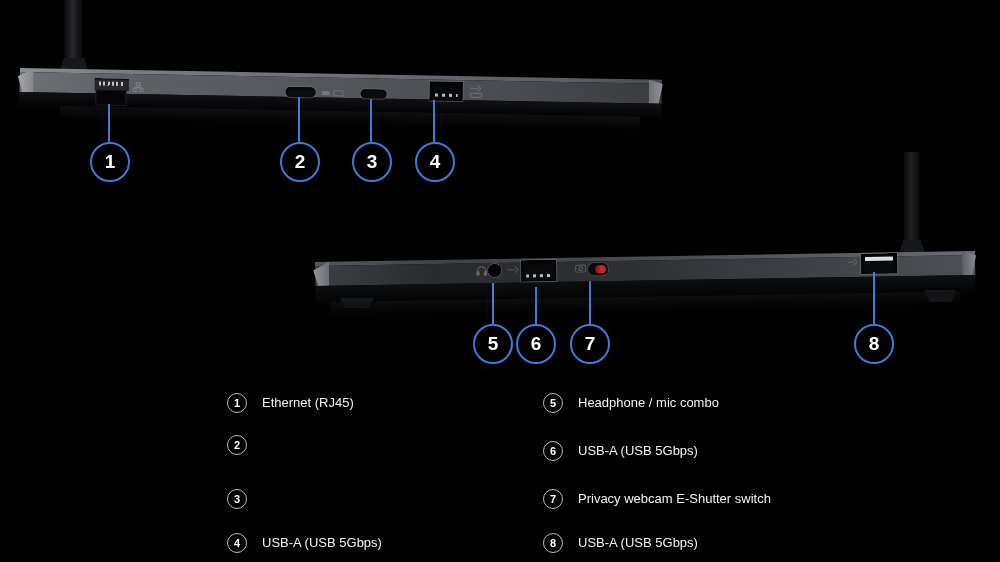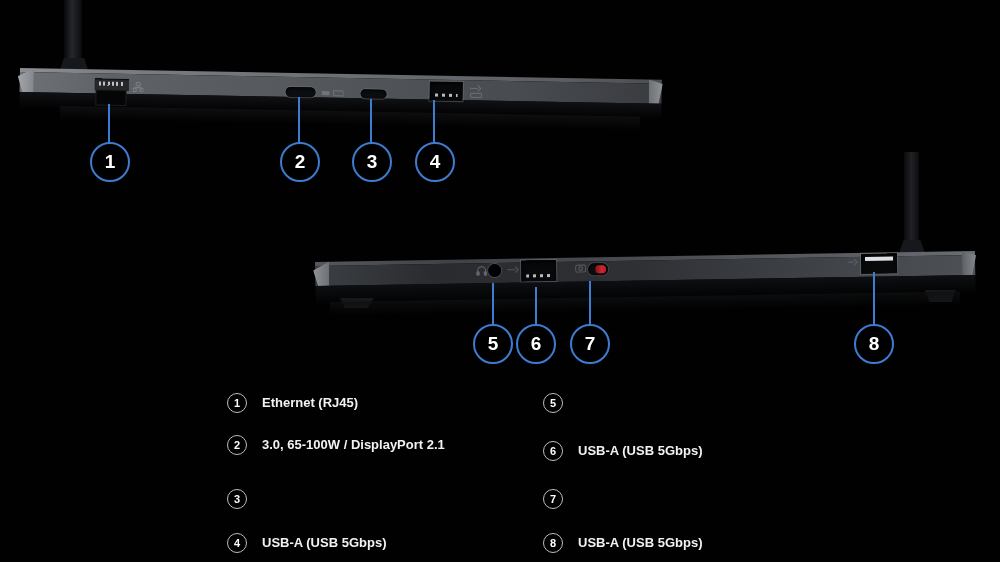--- a/index.html
+++ b/index.html
@@ -67,21 +67,21 @@
   }
 
   
   .legend-row{position:absolute;display:flex;align-items:center;}
   .legend-num{
     flex:0 0 auto;width:20px;height:20px;border-radius:50%;
     border:1.5px solid #b9bdc2;box-sizing:border-box;
     display:flex;align-items:center;justify-content:center;
     color:#fff;font-size:11px;font-weight:bold;
   }
-  .legend-text{margin-left:15px;color:#f2f2f2;font-size:13px;line-height:16px;font-weight:bold;}
+  .legend-text{margin-left:15px;color:#f2f2f2;font-size:13px;line-height:16px;}
   .legend-text .ln{display:block;white-space:nowrap;}
   .single .legend-text{line-height:20px;}
 </style>
 </head>
 <body>
 
 <div class="stage">
 
   <div class="abs" style="left:0;top:0;width:700px;height:130px;">
 
@@ -237,54 +237,59 @@
       </div>
     <div class="legend-text">
         <span class="ln">Ethernet (RJ45)</span>
       </div>
   </div>
   <div class="legend-row" style="left:227px;top:435px;">
     <div class="legend-num">
         <span>2</span>
       </div>
     <div class="legend-text">
-      <span class="ln">3.0, 65-100W / DisplayPort 2.1</span>
     </div>
   </div>
   <div class="legend-row single" style="left:227px;top:489px;">
     <div class="legend-num">
         <span>3</span>
       </div>
   </div>
   <div class="legend-row single" style="left:227px;top:533px;">
     <div class="legend-num">
         <span>4</span>
       </div>
     <div class="legend-text">
         <span class="ln">USB-A (USB 5Gbps)</span>
       </div>
   </div>
 
   <div class="legend-row single" style="left:543px;top:393px;">
     <div class="legend-num">
         <span>5</span>
       </div>
+    <div class="legend-text">
+        <span class="ln">Headphone / mic combo</span>
+      </div>
   </div>
   <div class="legend-row single" style="left:543px;top:441px;">
     <div class="legend-num">
         <span>6</span>
       </div>
     <div class="legend-text">
         <span class="ln">USB-A (USB 5Gbps)</span>
       </div>
   </div>
   <div class="legend-row single" style="left:543px;top:489px;">
     <div class="legend-num">
         <span>7</span>
       </div>
+    <div class="legend-text">
+        <span class="ln">Privacy webcam E-Shutter switch</span>
+      </div>
   </div>
   <div class="legend-row single" style="left:543px;top:533px;">
     <div class="legend-num">
         <span>8</span>
       </div>
     <div class="legend-text">
         <span class="ln">USB-A (USB 5Gbps)</span>
       </div>
   </div>
 

